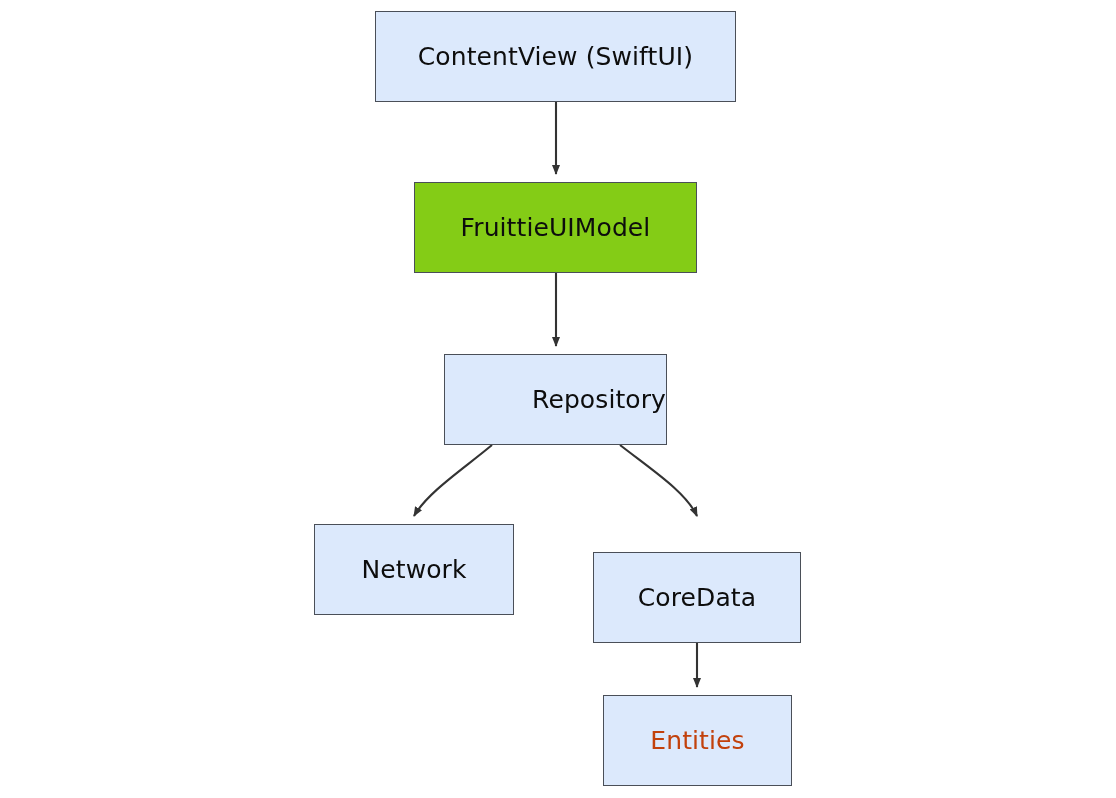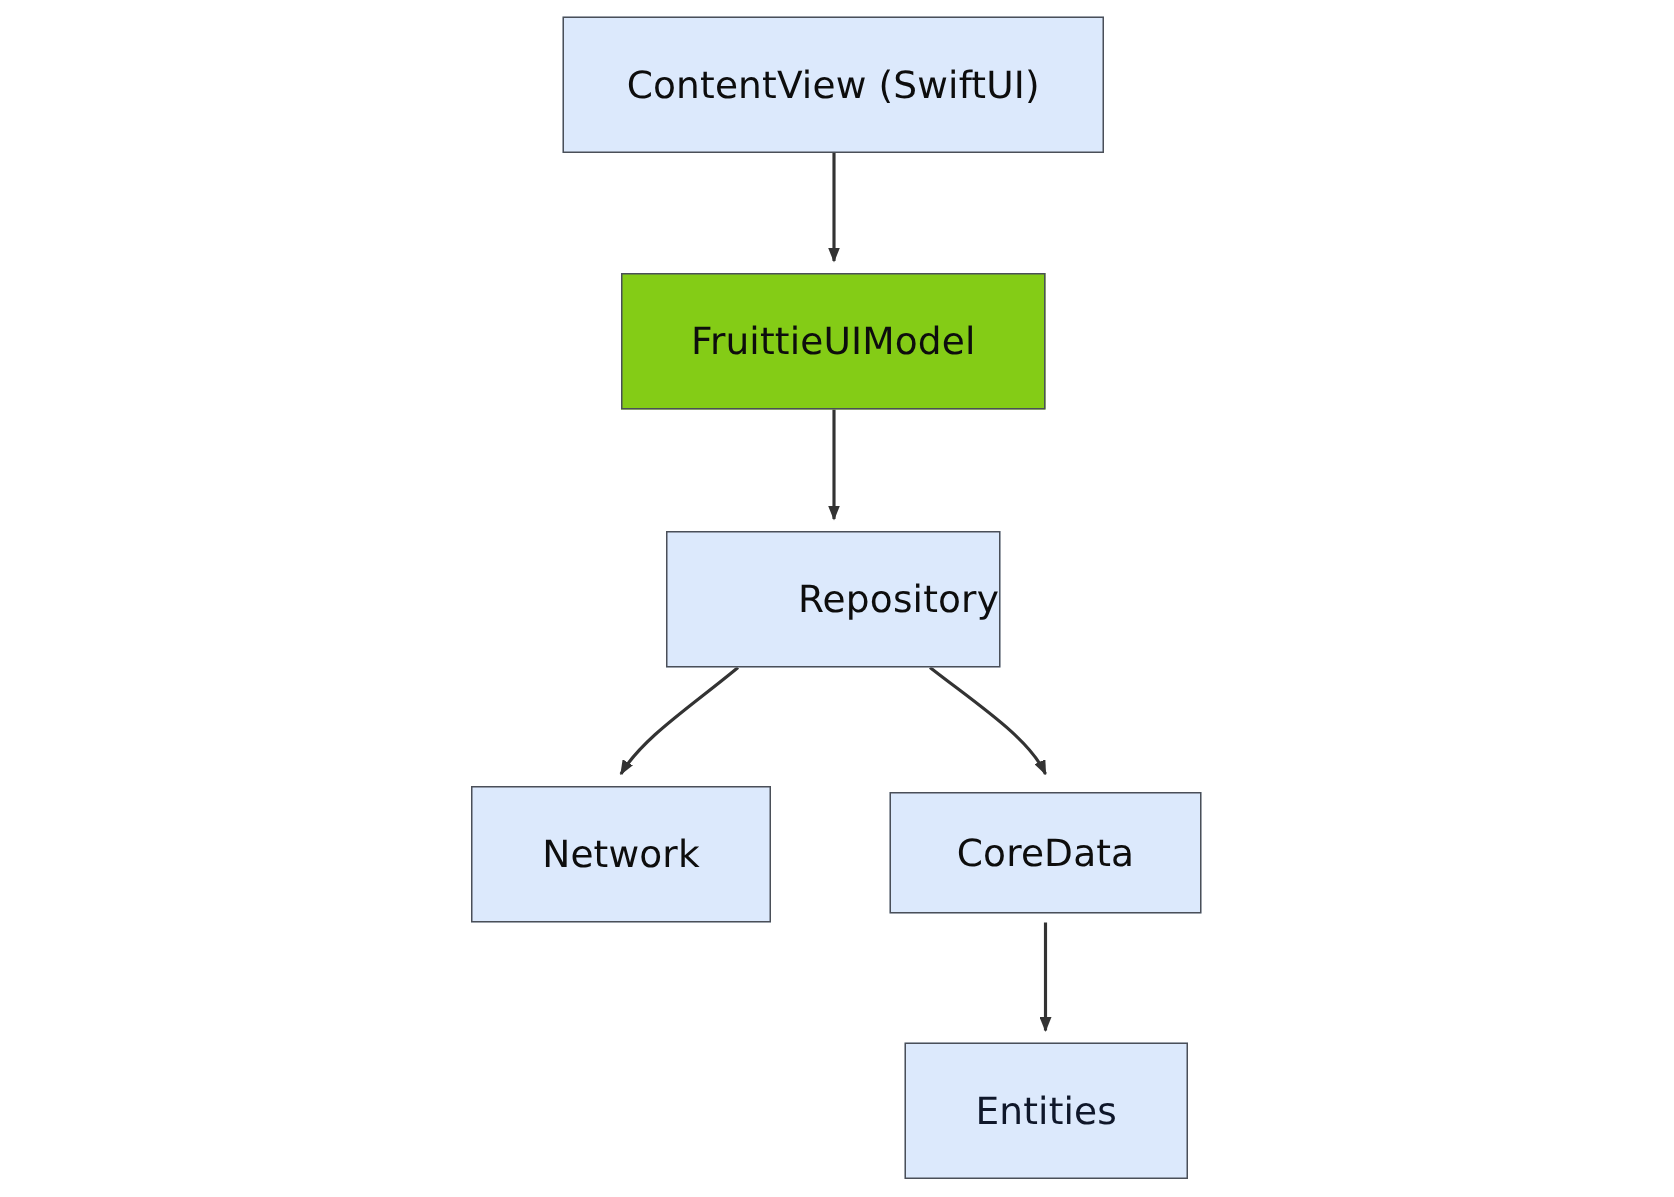--- a/index.html
+++ b/index.html
@@ -73,21 +73,21 @@
       </div>
       <div class="node" style="left: 414px; top: 182px; width: 283px; height: 91px; background: #84cc16; border-color: rgb(74, 79, 88);">
         <span class="node-label" style="color: rgb(13, 13, 13);">FruittieUIModel</span>
       </div>
       <div class="node" style="left: 444px; top: 354px; width: 223px; height: 91px; background: rgb(220, 233, 252); border-color: rgb(74, 79, 88); justify-content: flex-end;">
         <span class="node-label" style="color: rgb(13, 13, 13);">Repository</span>
       </div>
       <div class="node" style="left: 314px; top: 524px; width: 200px; height: 91px; background: rgb(220, 233, 252); border-color: rgb(74, 79, 88);">
         <span class="node-label" style="color: rgb(13, 13, 13);">Network</span>
       </div>
-      <div class="node" style="left: 593px; top: 528px; width: 208px; height: 81px; background: rgb(220, 233, 252); border-color: rgb(74, 79, 88);">
+      <div class="node" style="left: 593px; top: 552px; width: 208px; height: 91px; background: rgb(220, 233, 252); border-color: rgb(74, 79, 88);">
         <span class="node-label" style="color: rgb(13, 13, 13);">CoreData</span>
       </div>
       <div class="node" style="left: 603px; top: 695px; width: 189px; height: 91px; background: rgb(220, 233, 252); border-color: rgb(74, 79, 88);">
-        <span class="node-label" style="color: #0f172a;">Entities</span>
+        <span class="node-label" style="color: #c2410c;">Entities</span>
       </div>
     </div>
 
 </div>
 
 </body></html>

